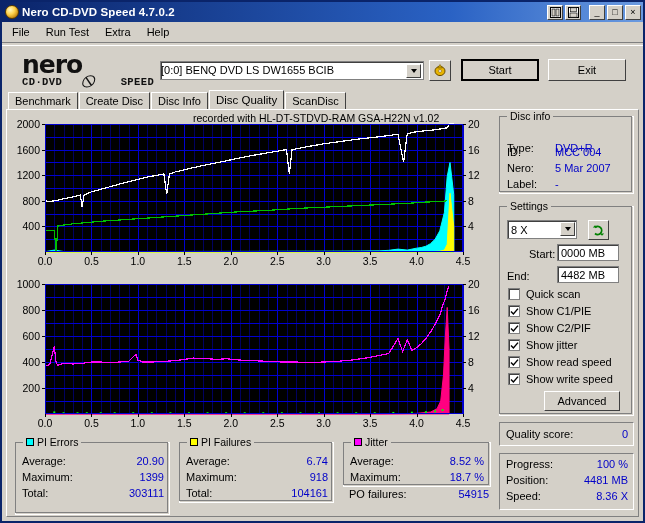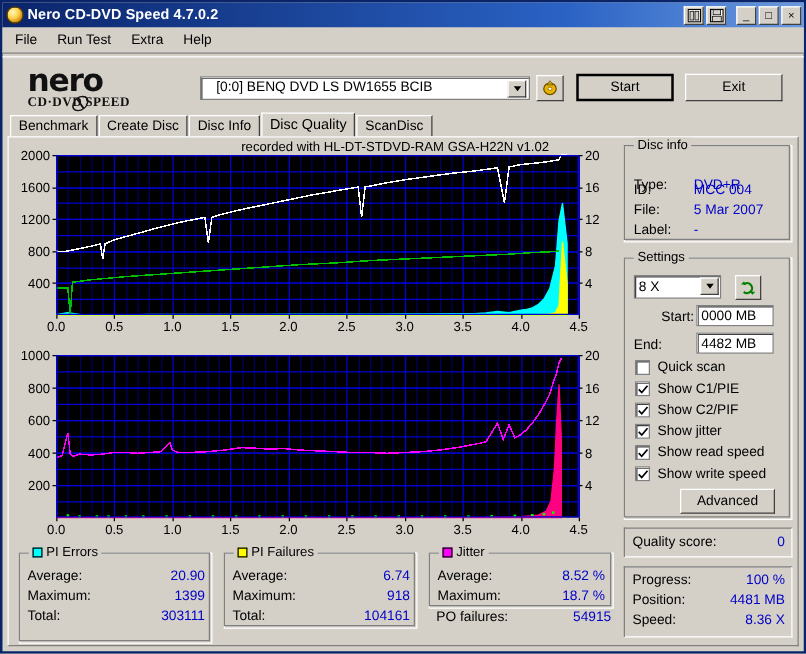--- a/index.html
+++ b/index.html
@@ -22,26 +22,26 @@
   .tb-svg{display:block;}
   
   .menubar{height:19px;display:flex;align-items:center;padding-left:2px;gap:0;
            border-bottom:1px solid #d4d0c8;background:#d4d0c8;}
   .menu-item{padding:2px 8px;font-size:11px;}
   .sep-line{height:2px;border-top:1px solid #808080;border-bottom:1px solid #fff;margin:0 0 0 0;}
   
   .toolbar{height:48px;display:flex;align-items:center;padding:0 6px;box-sizing:border-box;}
   .logo{width:152px;padding-left:14px;box-sizing:border-box;}
   .logo-n{font-family:"DejaVu Sans",sans-serif;font-weight:bold;font-size:25px;line-height:24px;letter-spacing:-1px;color:#111;}
-  .logo-sub{font-family:Liberation Serif, serif;font-weight:bold;font-size:10.5px;line-height:11px;
-            letter-spacing:.4px;color:#111;display:flex;align-items:flex-end;}
+  .logo-sub{font-family:Liberation Mono, monospace;font-weight:bold;font-size:10.5px;line-height:11px;
+            letter-spacing:.4px;color:#111;display:flex;align-items:flex-end;gap:28px;}
   .logo-sub .slash{display:inline-block;transform:skewX(-18deg);margin:0 1px;font-size:12px;}
   .drive-sel{width:264px;height:19px;background:#fff;border:1px solid #808080;box-shadow:inset 1px 1px 0 #404040;
              display:flex;align-items:center;box-sizing:border-box;position:relative;}
-  .drive-txt{padding-left:12px;font-size:11px;white-space:nowrap;}
+  .drive-txt{padding-left:0;font-size:11px;white-space:nowrap;}
   .drive-arrow{position:absolute;right:2px;top:2px;width:15px;height:14px;background:#d4d0c8;
                border-top:1px solid #fff;border-left:1px solid #fff;border-right:1px solid #404040;border-bottom:1px solid #404040;
                display:flex;align-items:center;justify-content:center;box-sizing:border-box;}
   .tri-d{width:0;height:0;border-left:3px solid transparent;border-right:3px solid transparent;border-top:4px solid #000;}
   .icon-btn{width:22px;height:21px;margin-left:5px;background:#d4d0c8;
             border-top:1px solid #fff;border-left:1px solid #fff;border-right:1px solid #404040;border-bottom:1px solid #404040;
             display:flex;align-items:center;justify-content:center;box-sizing:border-box;}
   .pbtn{height:22px;background:#d4d0c8;border-top:1px solid #fff;border-left:1px solid #fff;
         border-right:1px solid #404040;border-bottom:1px solid #404040;
         display:flex;align-items:center;justify-content:center;font-size:11px;box-sizing:border-box;}
@@ -406,21 +406,21 @@
       <div class="grp-title">Disc info</div>
       <div class="row" style="left:7px;top:25px;width:120px;">
         <span class="k">Type:</span>
         <span class="v" style="width:72px;">DVD+R</span>
       </div>
       <div class="row" style="left:7px;top:29px;width:120px;">
         <span class="k">ID:</span>
         <span class="v" style="width:72px;">MCC 004</span>
       </div>
       <div class="row" style="left:7px;top:45px;width:120px;">
-        <span class="k">File:</span>
+        <span class="k">Nero:</span>
         <span class="v" style="width:72px;">5 Mar 2007</span>
       </div>
       <div class="row" style="left:7px;top:61px;width:120px;">
         <span class="k">Label:</span>
         <span class="v" style="width:72px;">-</span>
       </div>
     </div>
 
     <div class="grp" style="left:492px;top:96px;width:135px;height:210px;">
       <div class="grp-title">Settings</div>

